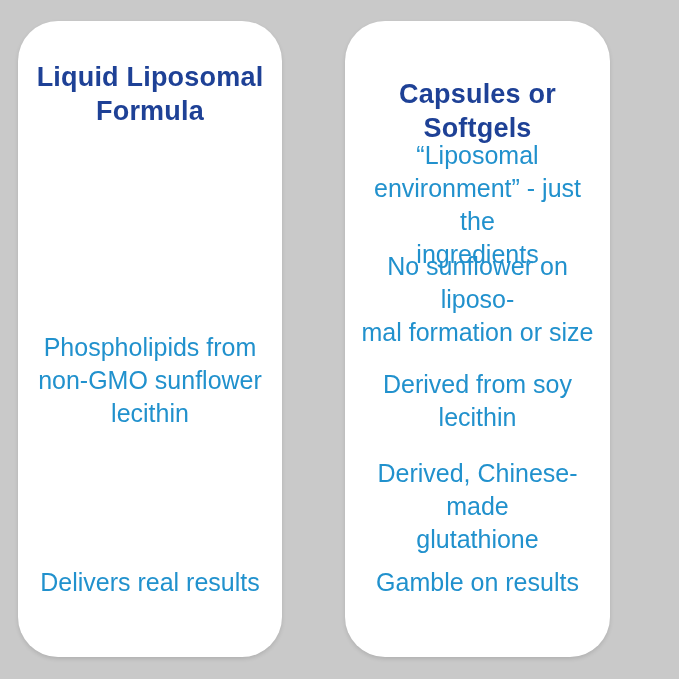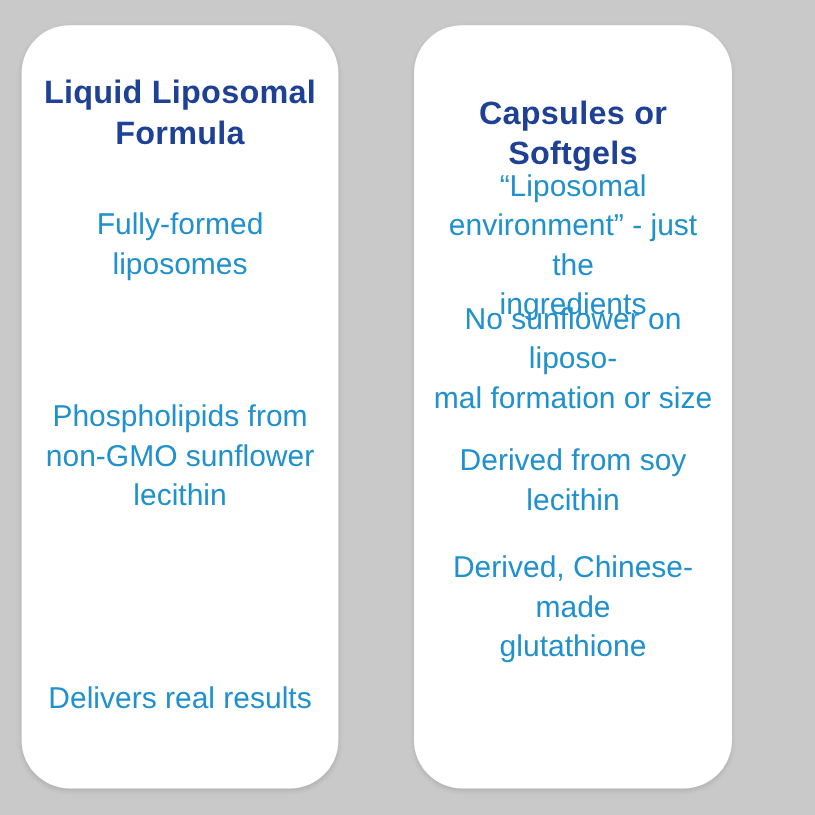--- a/index.html
+++ b/index.html
@@ -61,31 +61,31 @@
   .r-r2 { top: 347px; }
   .r-r3 { top: 436px; }
   .r-r4 { top: 545px; }
 </style>
 </head>
 <body>
 
 <div class="card card-left">
   <div class="txt title l-title">Liquid Liposomal
 Formula</div>
-  <div class="txt l-r0">Fully-formed liposomes</div>
   <div class="txt l-r2">Phospholipids from
 non-GMO sunflower
 lecithin</div>
   <div class="txt l-r4">Delivers real results</div>
 </div>
 
 <div class="card card-right">
   <div class="txt title r-title">Capsules or Softgels</div>
   <div class="txt r-r0">“Liposomal
 environment” - just the
 ingredients</div>
   <div class="txt r-r1">No sunflower on liposo-
 mal formation or size</div>
   <div class="txt r-r2">Derived from soy
 lecithin</div>
   <div class="txt r-r3">Derived, Chinese-made
 glutathione</div>
+  <div class="txt r-r4">Gamble on results</div>
 </div>
 
 </body></html>

